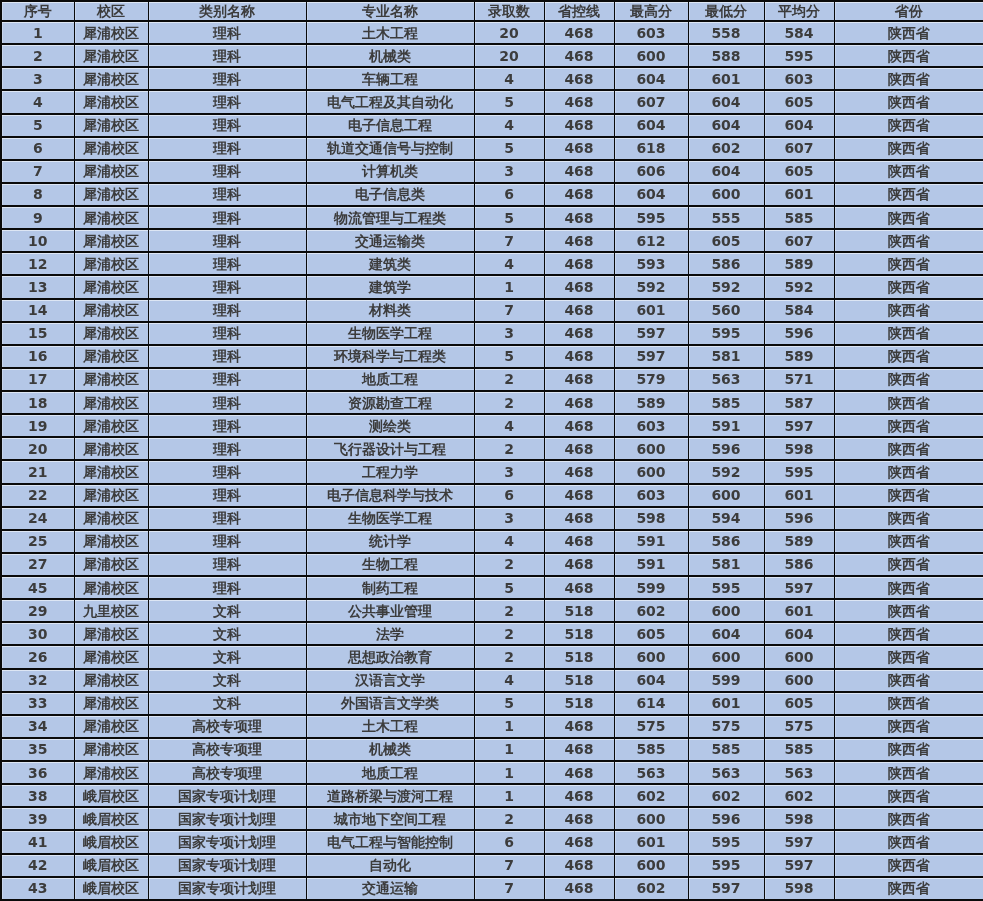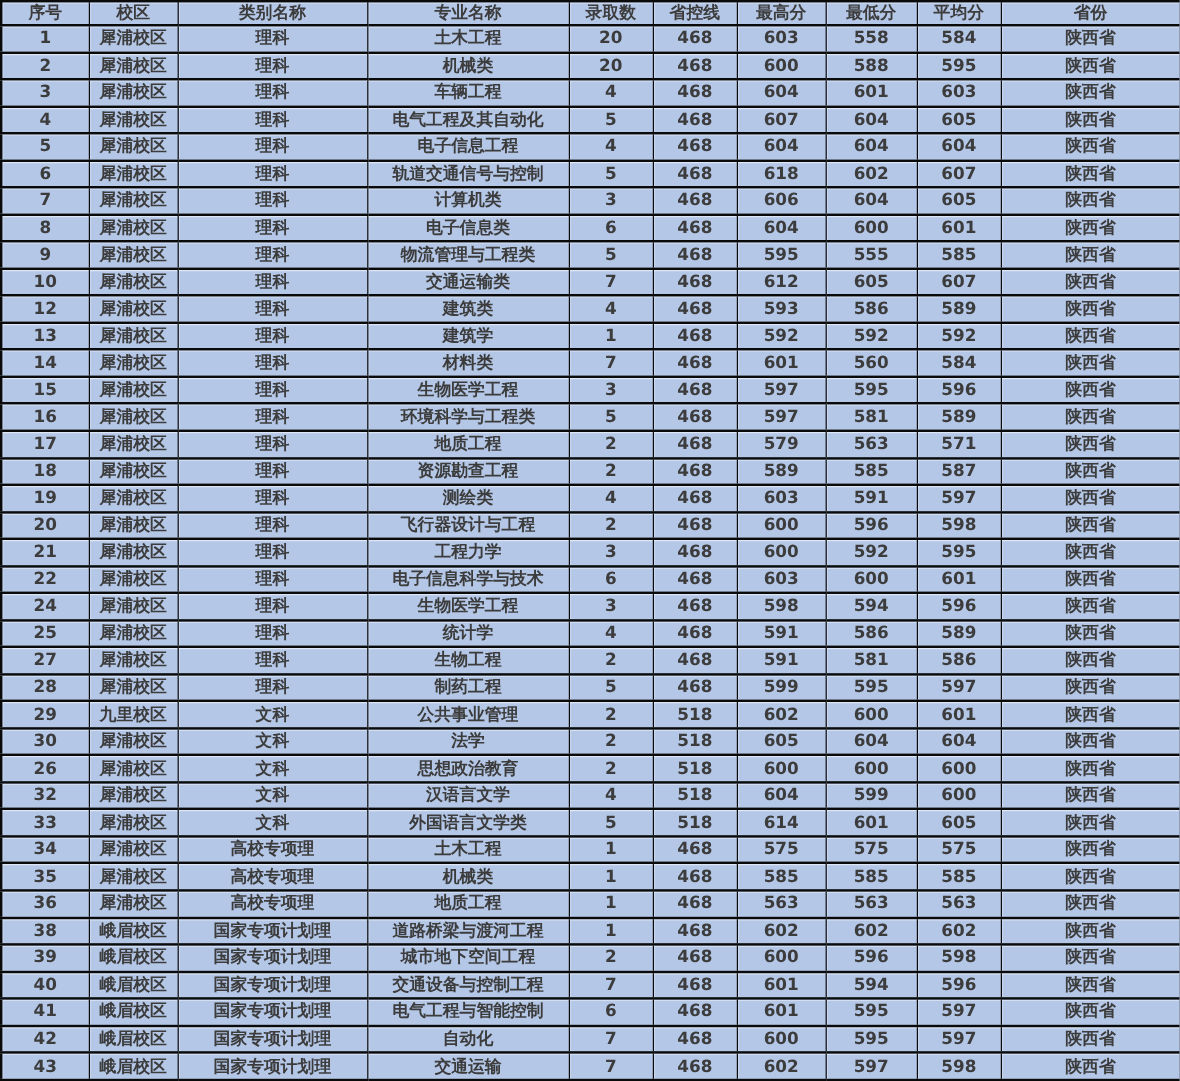--- a/index.html
+++ b/index.html
@@ -348,21 +348,21 @@
         <td>理科</td>
         <td>生物工程</td>
         <td>2</td>
         <td>468</td>
         <td>591</td>
         <td>581</td>
         <td>586</td>
         <td>陕西省</td>
       </tr>
       <tr>
-        <td>28</td>
+        <td>45</td>
         <td>犀浦校区</td>
         <td>理科</td>
         <td>制药工程</td>
         <td>5</td>
         <td>468</td>
         <td>599</td>
         <td>595</td>
         <td>597</td>
         <td>陕西省</td>
       </tr>
@@ -480,32 +480,20 @@
         <td>国家专项计划理</td>
         <td>城市地下空间工程</td>
         <td>2</td>
         <td>468</td>
         <td>600</td>
         <td>596</td>
         <td>598</td>
         <td>陕西省</td>
       </tr>
       <tr>
-        <td>40</td>
-        <td>峨眉校区</td>
-        <td>国家专项计划理</td>
-        <td>交通设备与控制工程</td>
-        <td>7</td>
-        <td>468</td>
-        <td>601</td>
-        <td>594</td>
-        <td>596</td>
-        <td>陕西省</td>
-      </tr>
-      <tr>
         <td>41</td>
         <td>峨眉校区</td>
         <td>国家专项计划理</td>
         <td>电气工程与智能控制</td>
         <td>6</td>
         <td>468</td>
         <td>601</td>
         <td>595</td>
         <td>597</td>
         <td>陕西省</td>

